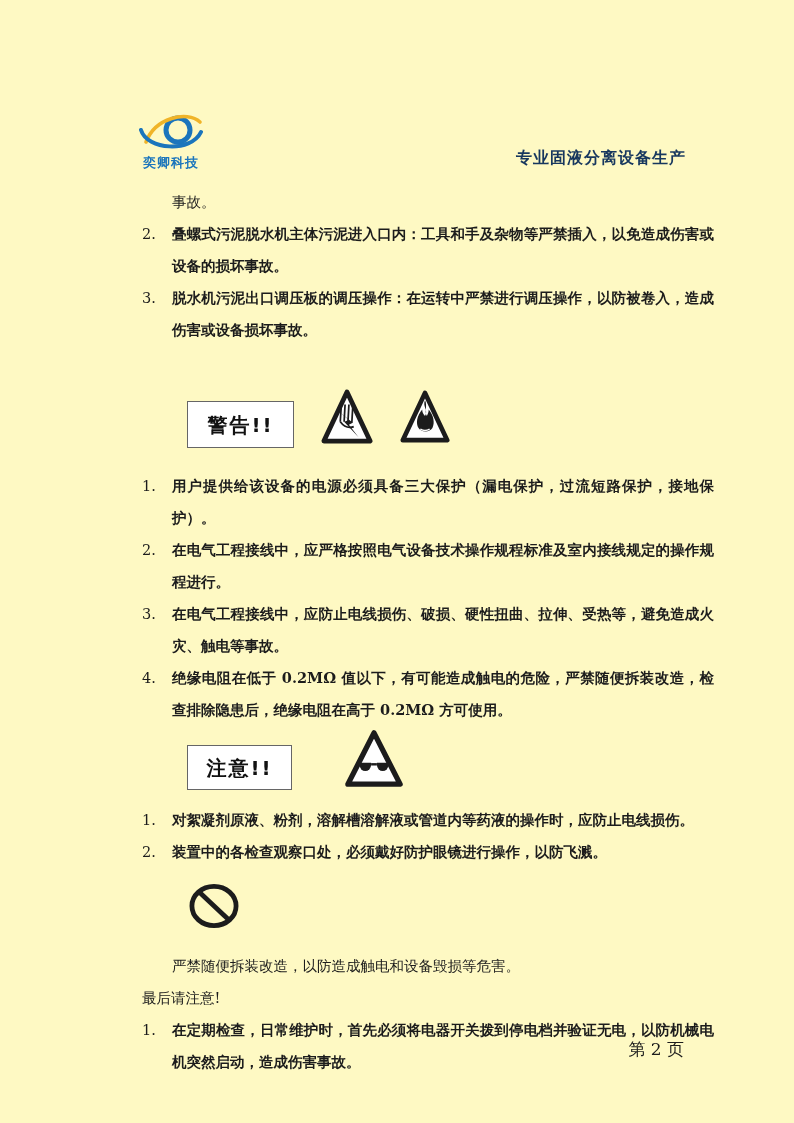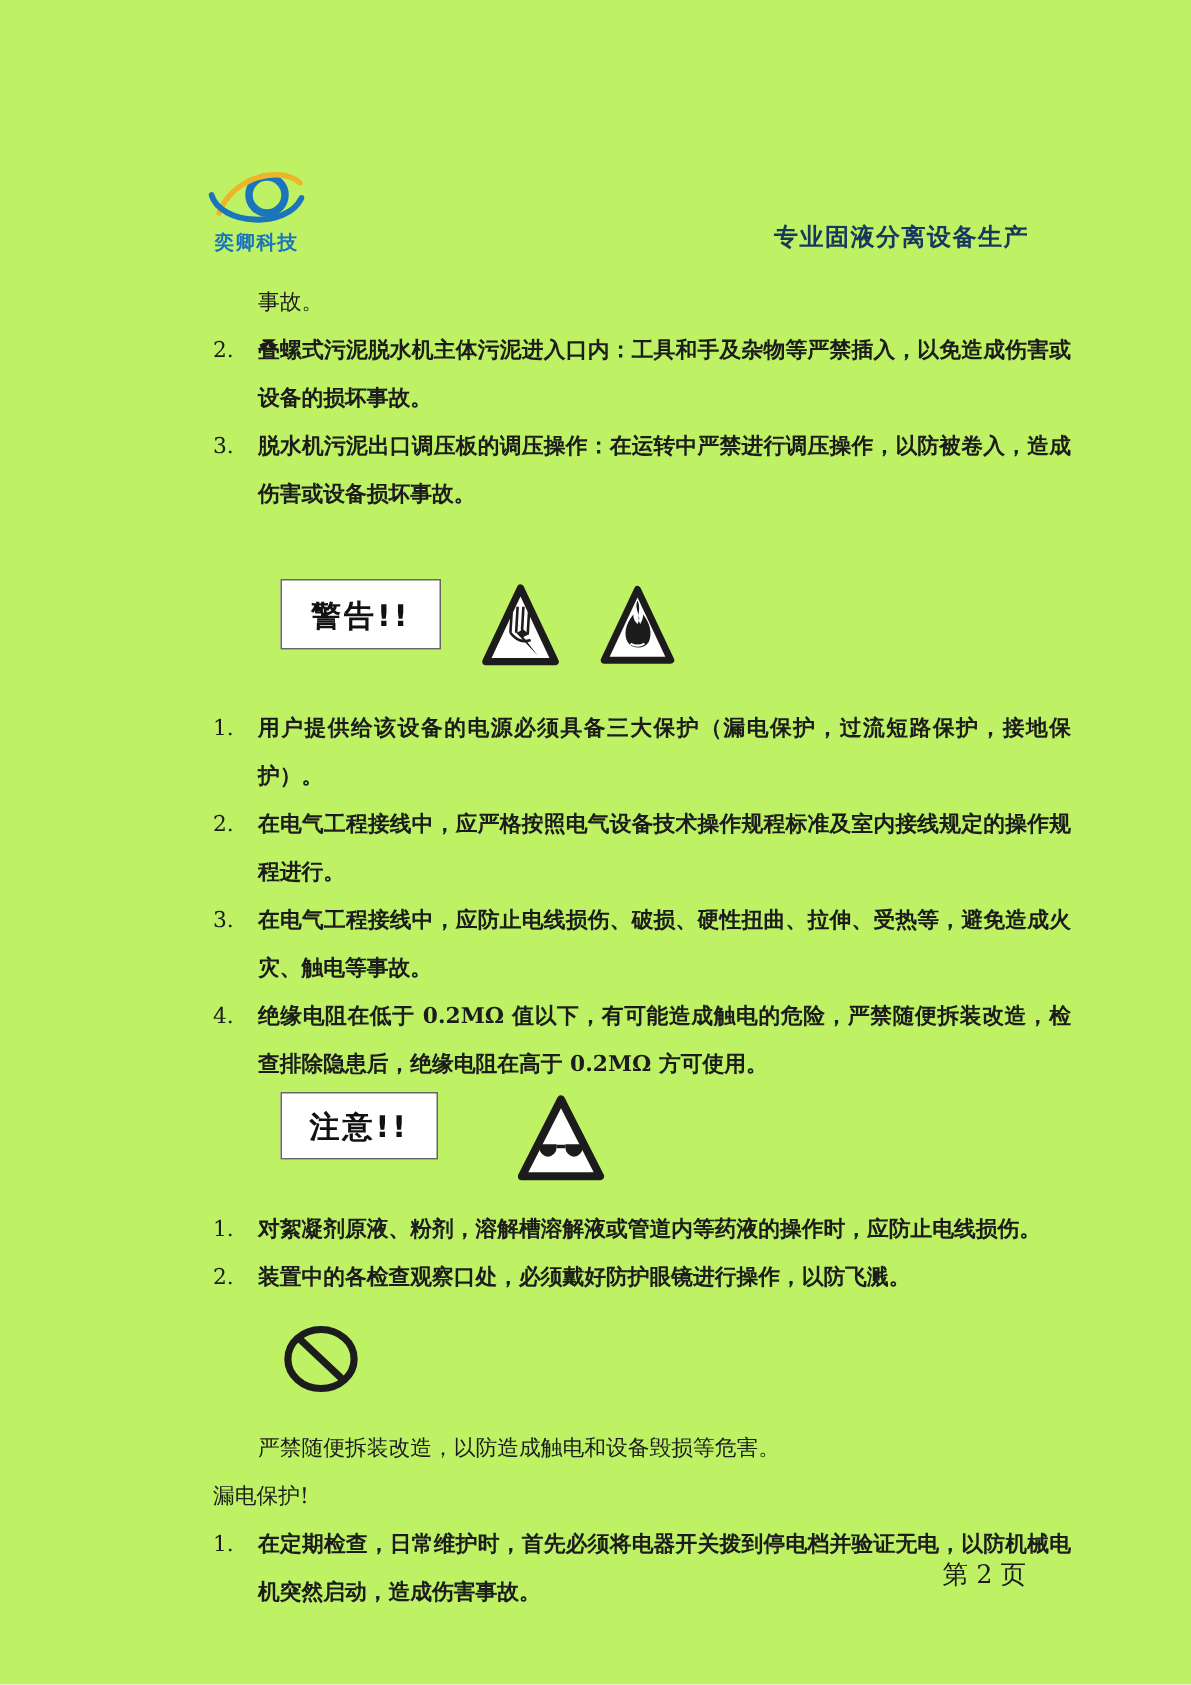--- a/index.html
+++ b/index.html
@@ -1,18 +1,18 @@
 <!DOCTYPE html>
 <html><head>
 <meta charset="utf-8">
 <style>
   html,body { margin:0; padding:0; background:#ffffff; }
   .page {
     position:relative; width:794px; height:1123px; margin:0 auto;
-    background:#bef264; overflow:hidden;
+    background:#fef9c3; overflow:hidden;
     font-family:"DejaVu Serif","Liberation Serif",serif;
     color:#1c1c1c;
   }
 
   
   .logo { position:absolute; top:110px; left:133px; width:76px; text-align:center; }
   .logo svg { display:block; margin:0 auto; }
   .logo-text {
     font-family:"DejaVu Sans","Liberation Sans",sans-serif;
     font-weight:bold; font-size:13px; line-height:14px;
@@ -28,21 +28,21 @@
   .content {
     position:absolute; top:186px; left:106px; width:572px;
     font-size:14.5px; line-height:32px;margin-left:36px;
   }
   .indent { padding-left:30px; }
   .li { display:flex; }
   .li .num { flex:0 0 30px; }
   .li .txt { flex:1; text-align:justify;font-weight:bold; }
 
   
-  .banner { display:flex; align-items:flex-start; margin-left:45px; }
+  .banner { display:flex; align-items:flex-end; margin-left:45px; }
   .banner-warning  { margin-top:40px; margin-bottom:22px; gap:27px; }
   .banner-caution  { margin-top:2px;  margin-bottom:14px; gap:53px; }
   .banner-prohibit { margin-top:14px; margin-bottom:20px; gap:26px; }
   .sign-box {
     border:1px solid #666; background:#fff; box-sizing:border-box;
     display:flex; align-items:center; justify-content:center;
     font-family:"DejaVu Sans","Liberation Sans",sans-serif;
     font-weight:bold; font-size:20px; color:#111; letter-spacing:2px;
   }
   .sign-box.warning  { width:107px; height:47px; }
@@ -137,21 +137,21 @@
     </div>
 
     <div class="banner banner-prohibit">
       <svg width="54" height="48" viewBox="0 0 56 50">
         <ellipse cx="28" cy="25" rx="23" ry="20.5" fill="none" stroke="#1c1c1c" stroke-width="5"></ellipse>
         <line x1="12" y1="10" x2="45" y2="41" stroke="#1c1c1c" stroke-width="5"></line>
       </svg>
     </div>
 
     <div class="indent">严禁随便拆装改造，以防造成触电和设备毁损等危害。</div>
-    <div>漏电保护!</div>
+    <div>最后请注意!</div>
     <div class="li">
       <span class="num">1.</span>
       <span class="txt">在定期检查，日常维护时，首先必须将电器开关拨到停电档并验证无电，以防机械电机突然启动，造成伤害事故。</span>
     </div>
 
   </div>
 
   <div class="footer">第 2 页</div>
 
 </div>

